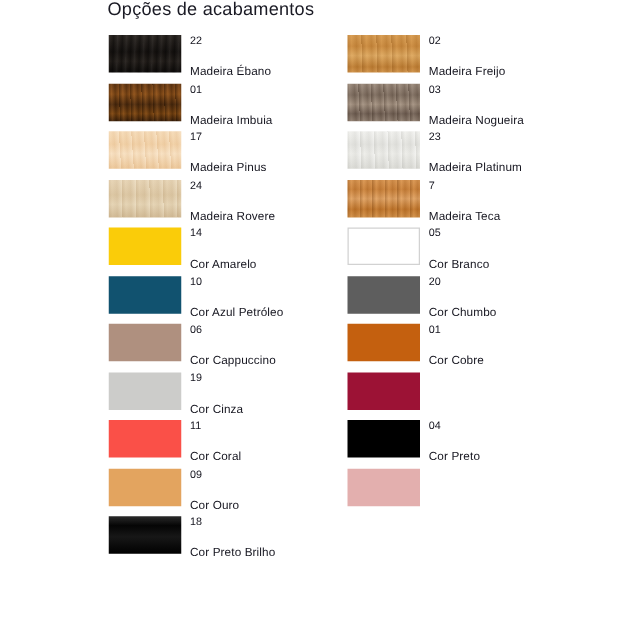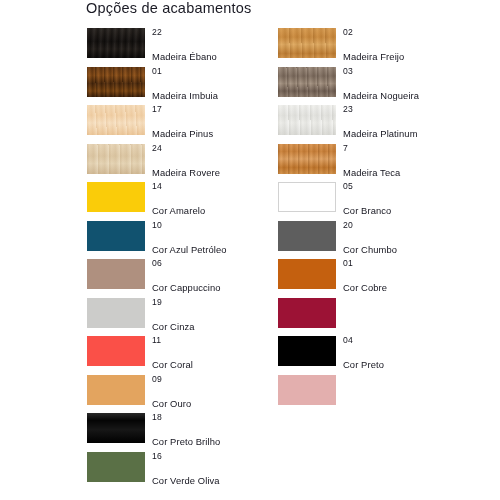--- a/index.html
+++ b/index.html
@@ -224,27 +224,20 @@
           <div class="name">Cor Ouro</div>
         </div>
       </div>
       <div class="swatch-row">
         <div class="swatch gloss-black"></div>
         <div class="labels">
           <div class="code">18</div>
           <div class="name">Cor Preto Brilho</div>
         </div>
       </div>
-      <div class="swatch-row">
-        <div class="swatch" style="background: rgb(90, 112, 70);"></div>
-        <div class="labels">
-          <div class="code">16</div>
-          <div class="name">Cor Verde Oliva</div>
-        </div>
-      </div>
     </div>
   <div class="column" id="col-right">
       <div class="swatch-row">
         <div class="swatch wood wood-freijo"></div>
         <div class="labels">
           <div class="code">02</div>
           <div class="name">Madeira Freijo</div>
         </div>
       </div>
       <div class="swatch-row">

